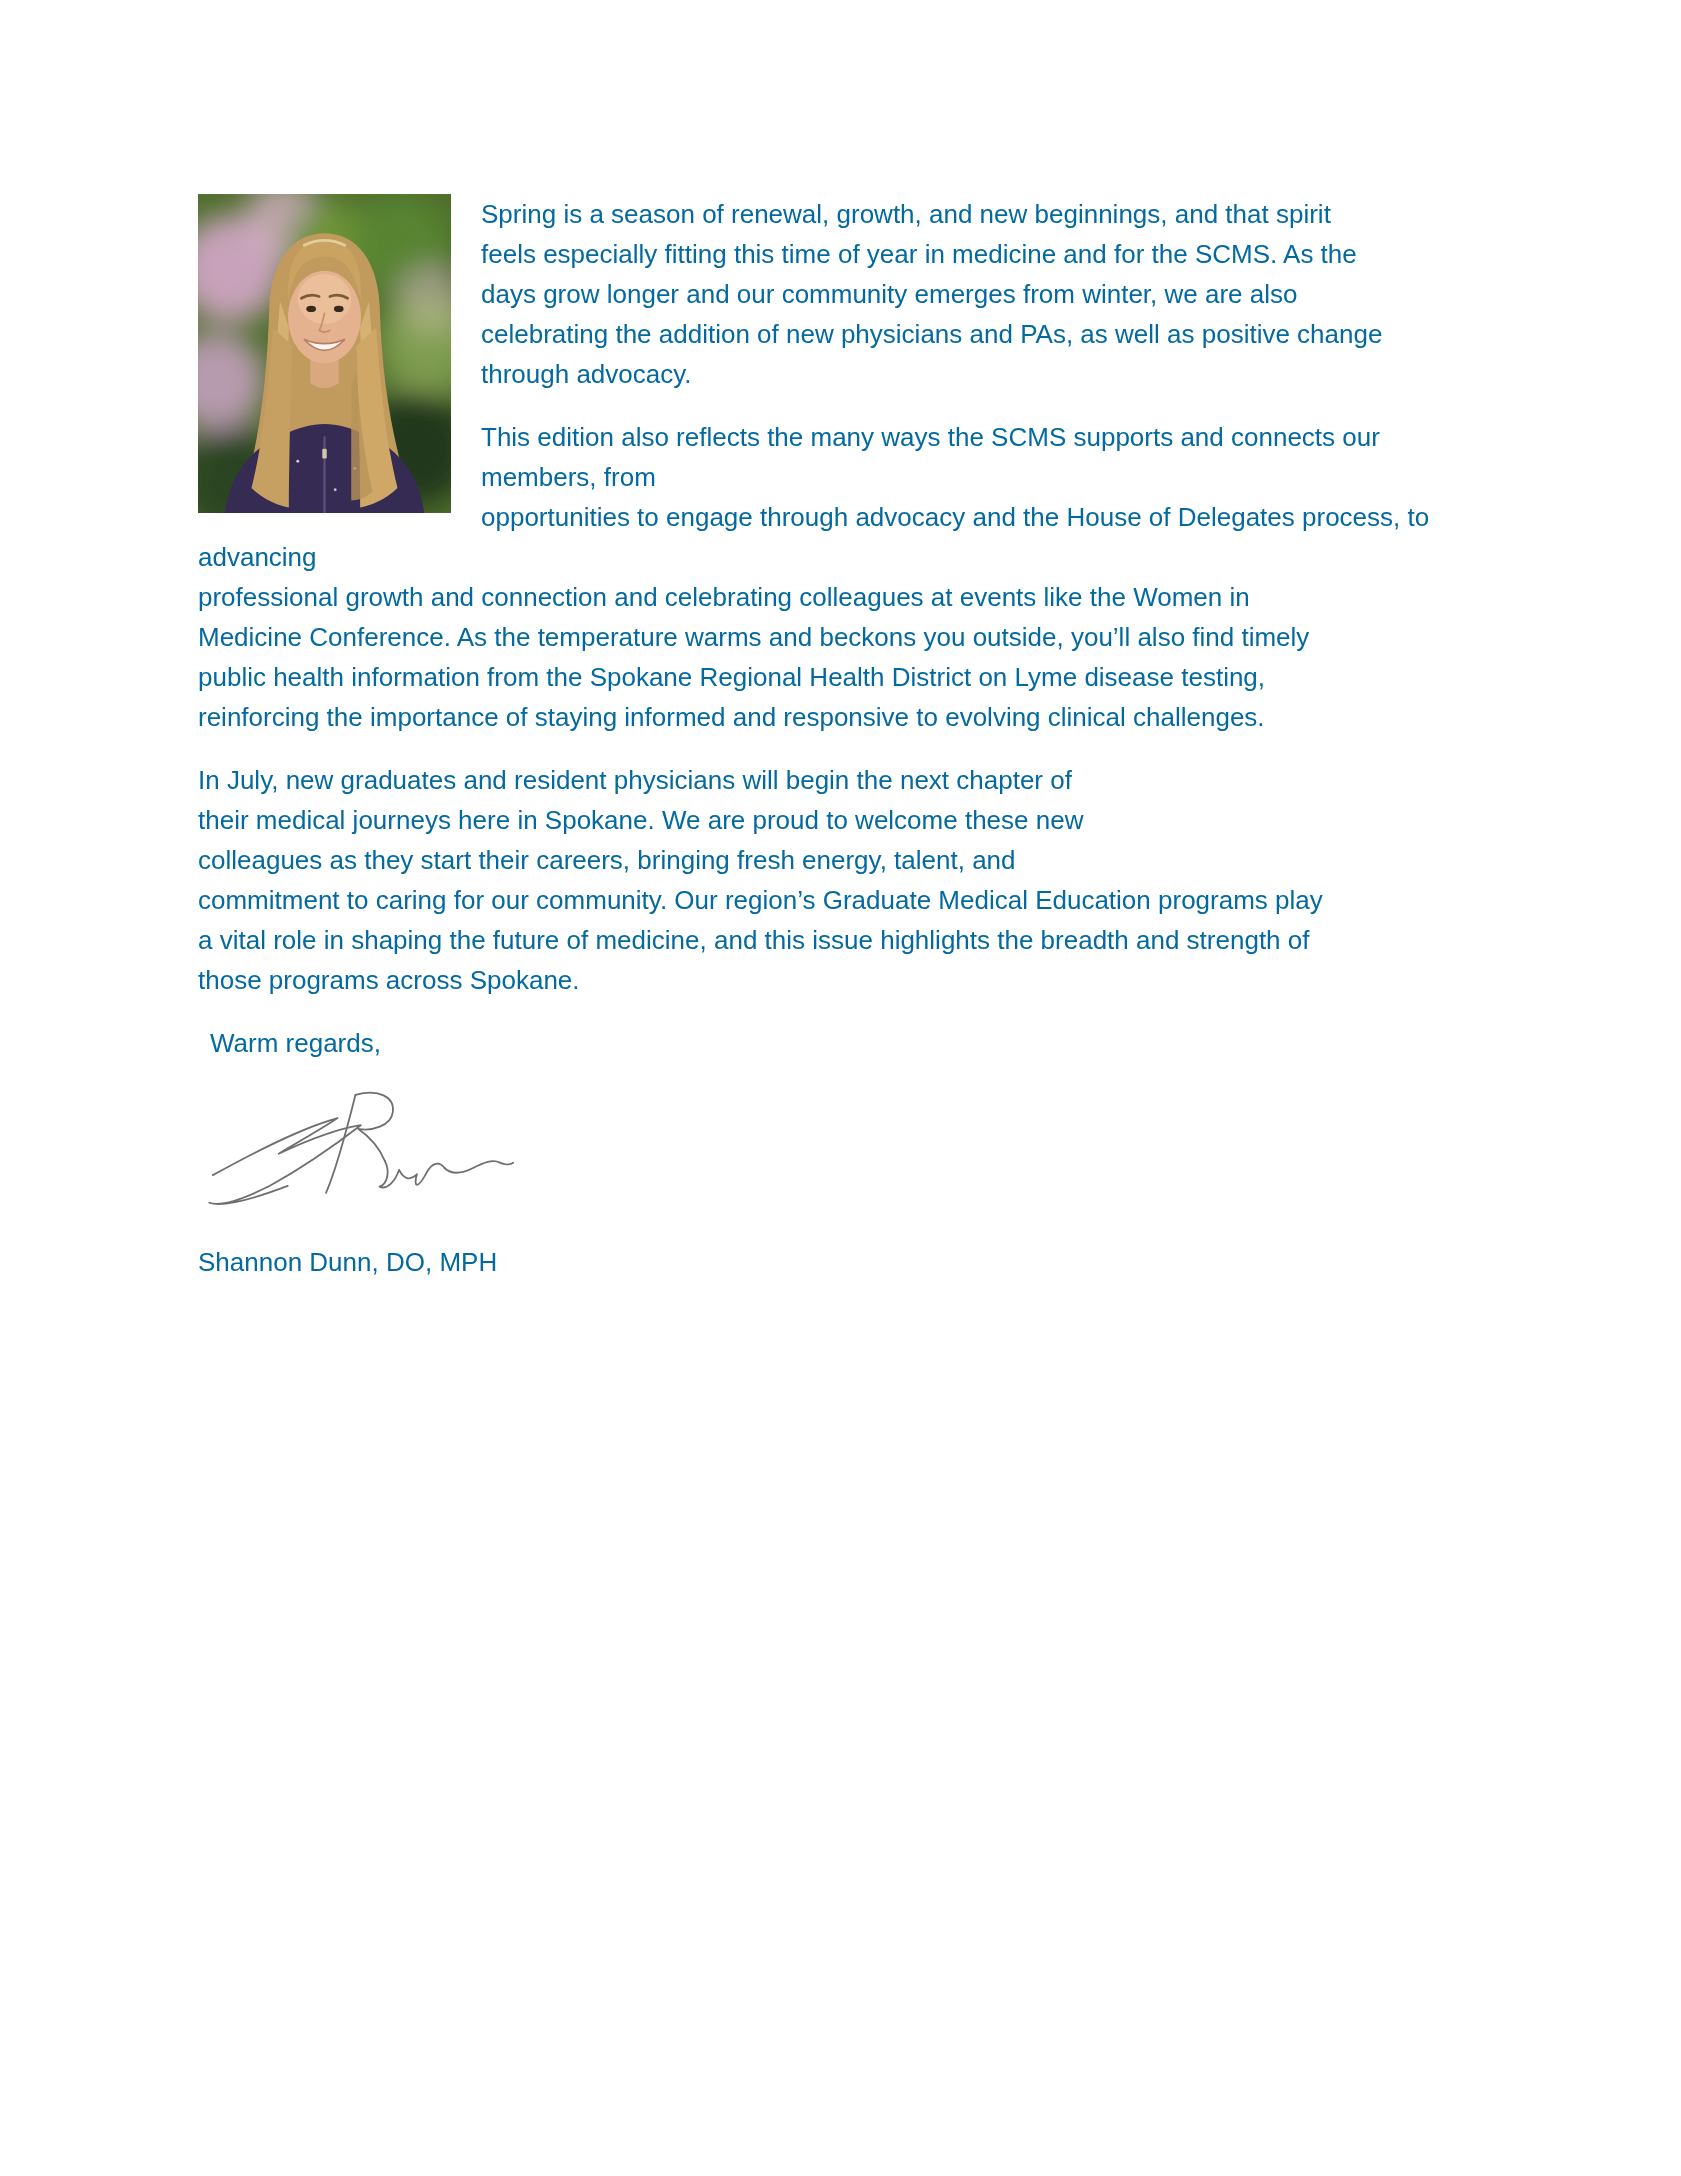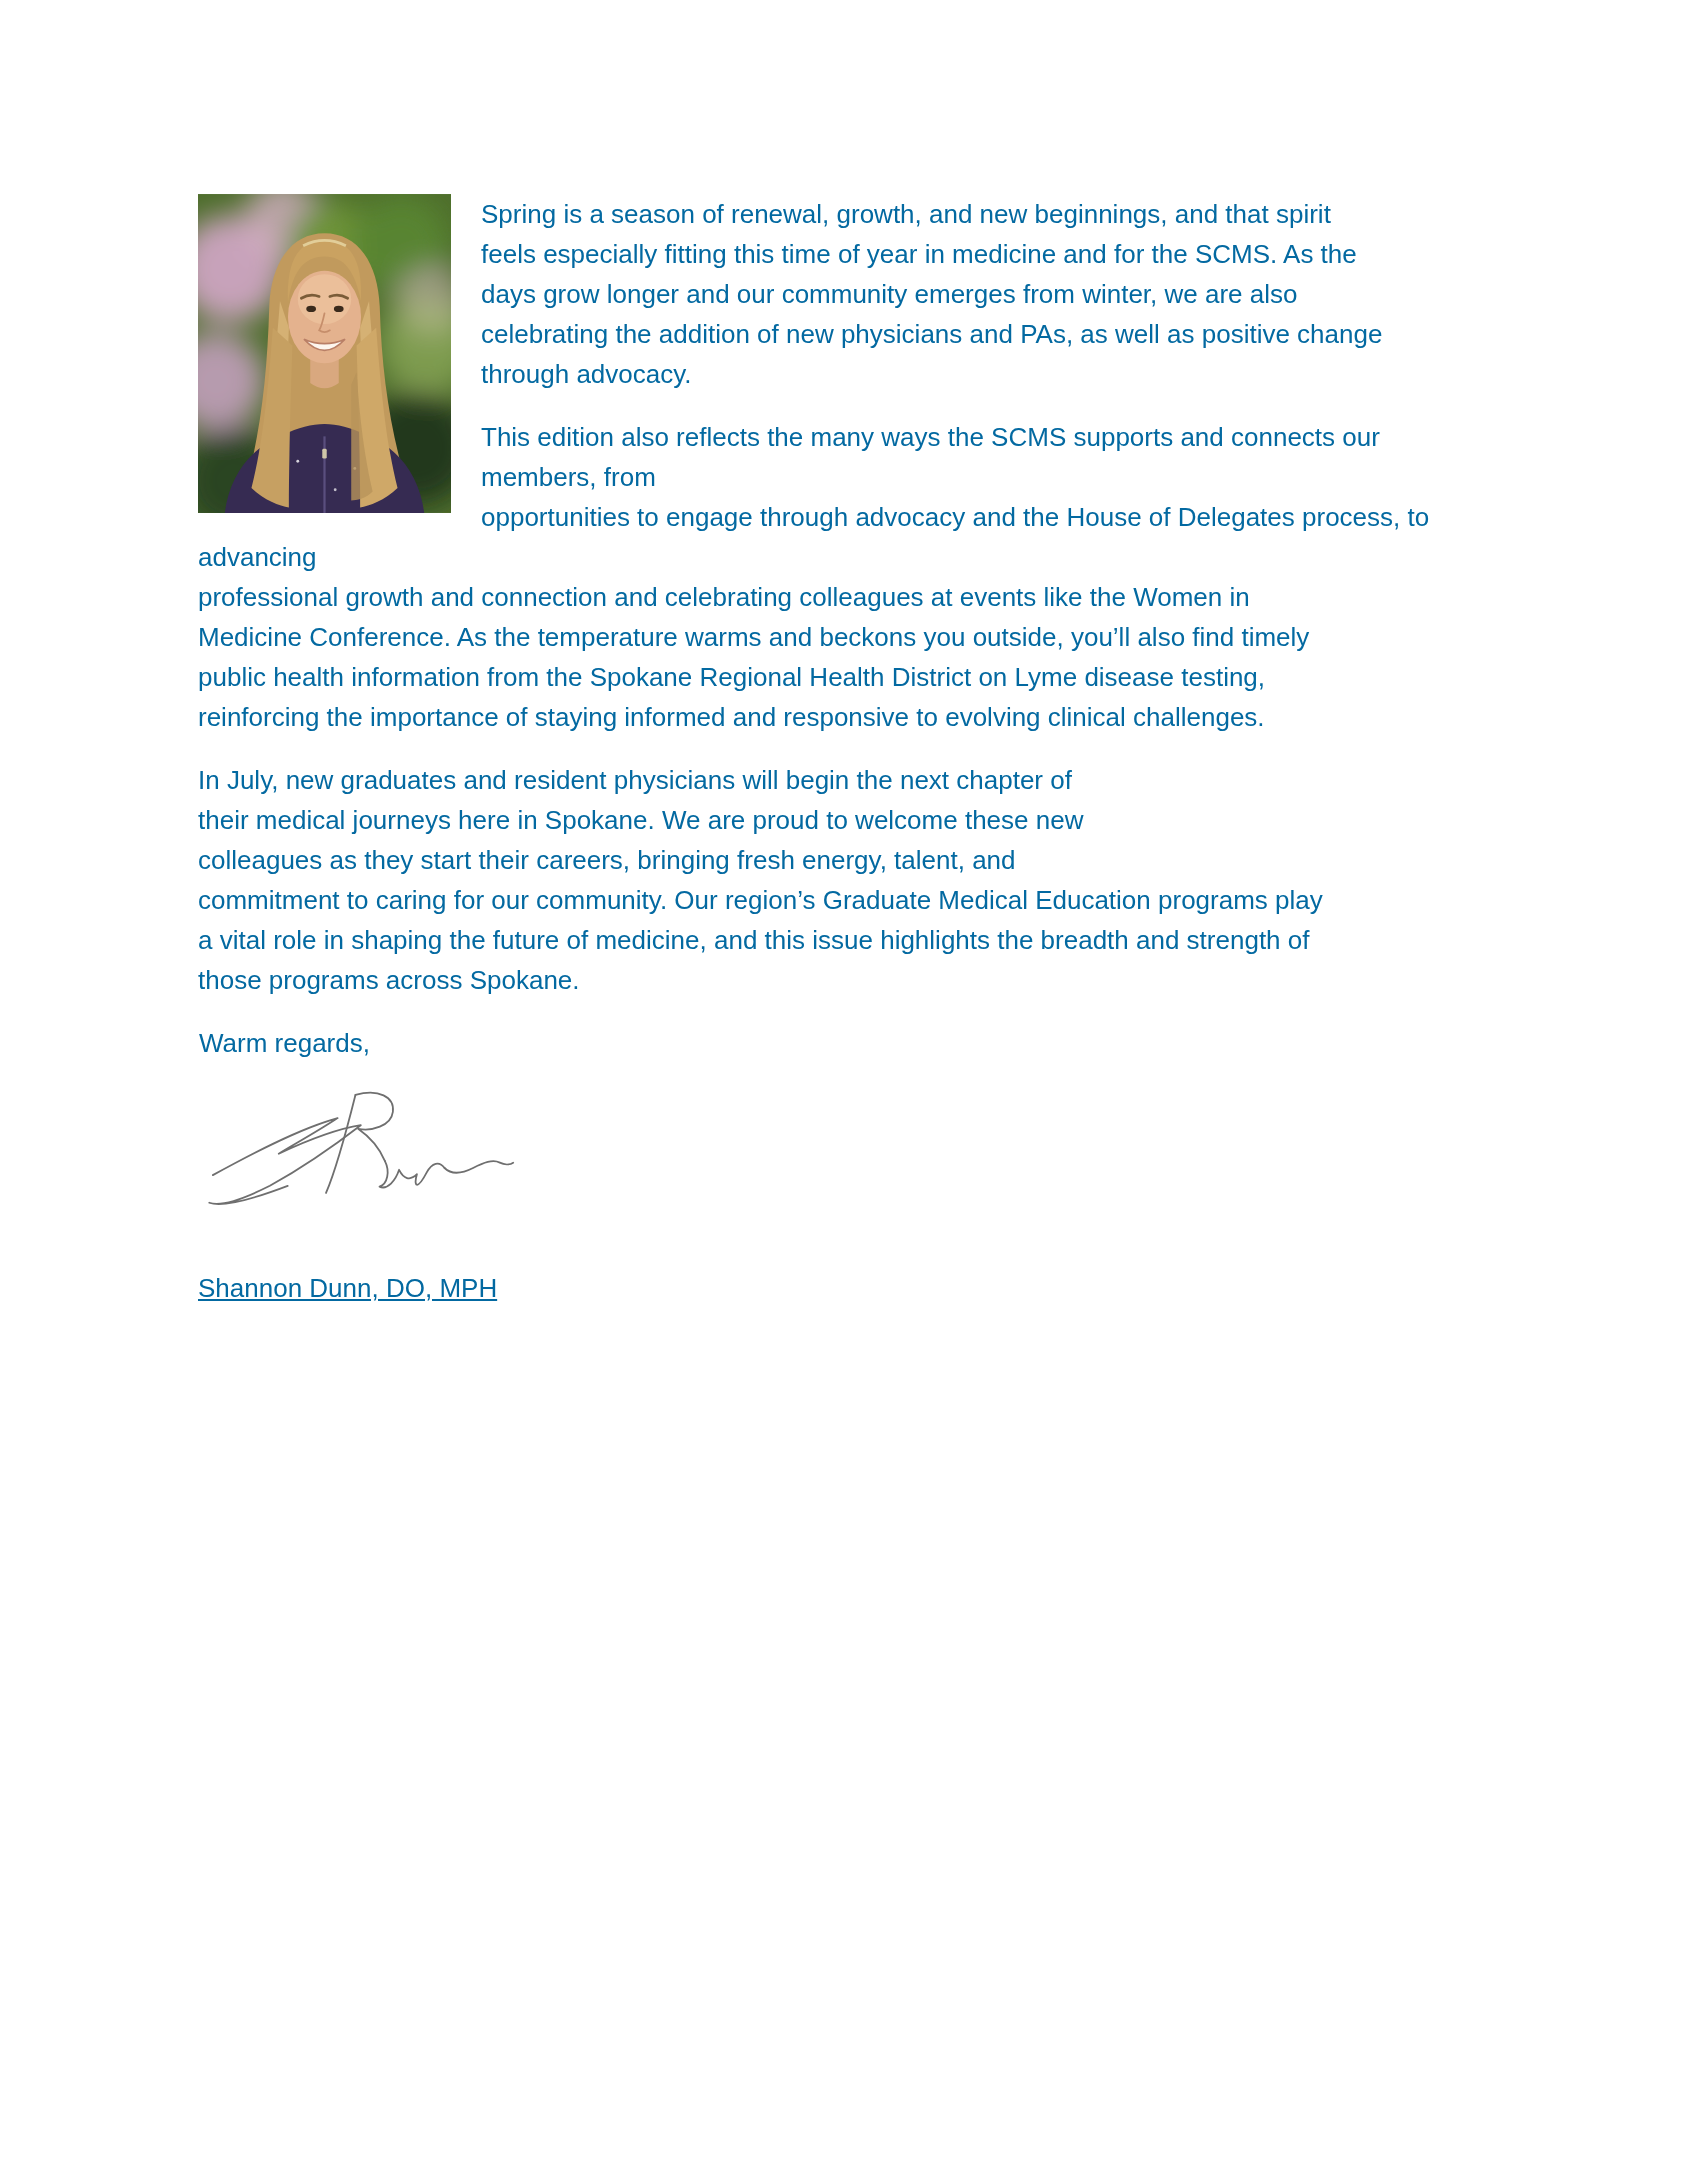--- a/index.html
+++ b/index.html
@@ -30,33 +30,32 @@
     height: 319px;
     margin: 0 30px 18px 0;
     display: block;
   }
   .portrait svg { display: block; width: 253px; height: 319px; }
   .para {
     margin: 0 0 23px 0;
     white-space: pre-line;
   }
   .closing {
-    margin: 1px;
+    margin: 12px;
     white-space: pre-line;
   }
   .signature {
     display: block;
     margin: 23px 0 0 3.6px;
     width: 314px;
     height: 123px;
   }
   .signature svg { display: block; width: 314px; height: 123px; }
   .signer-block {
-    margin-top: 59px;
-    text-decoration: underline;
+    margin-top: 33px;
   }
   .signer-line {
     line-height: 40px;
   }
 </style>
 </head>
 <body>
 
 <div class="page">
 

